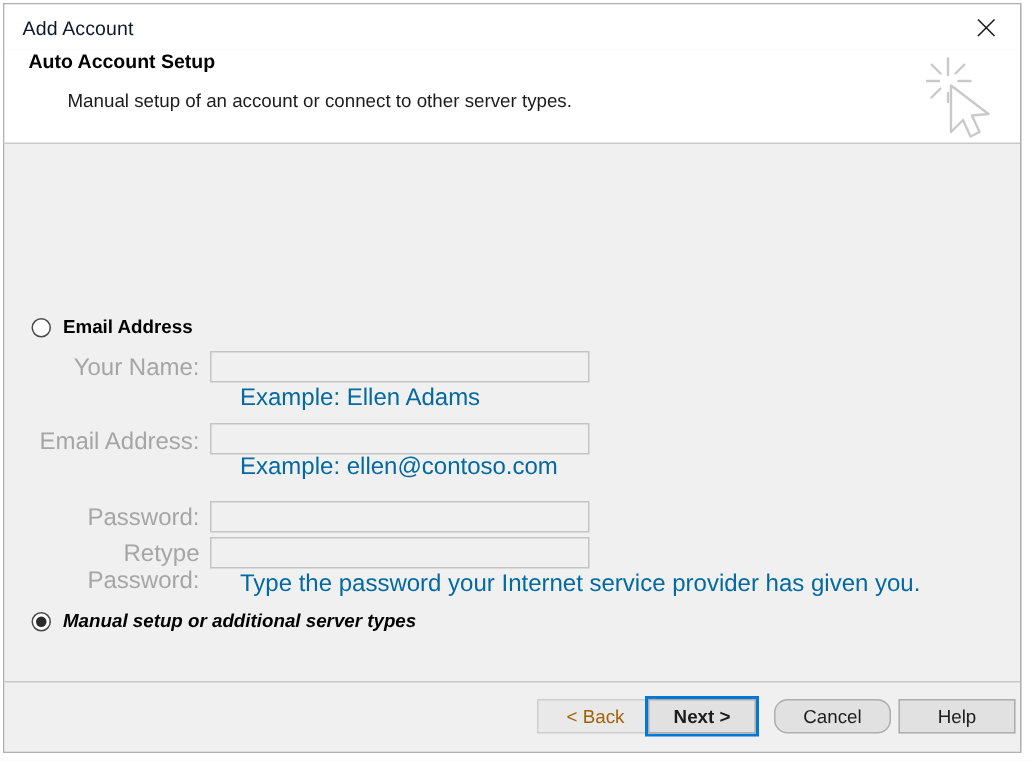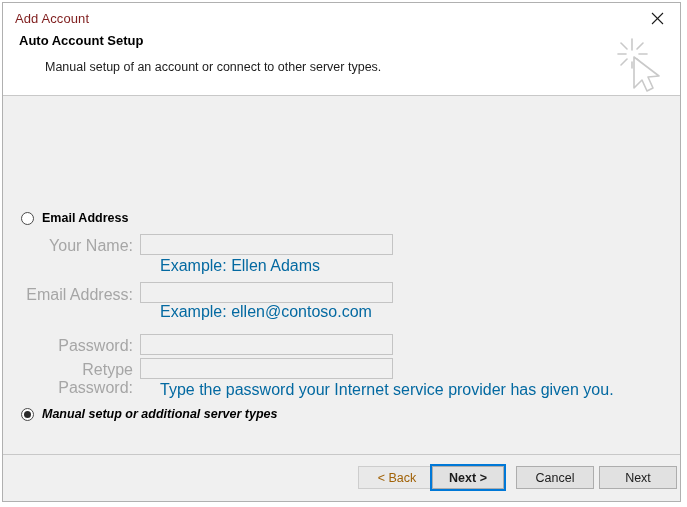--- a/index.html
+++ b/index.html
@@ -32,21 +32,21 @@
   .titlebar {
     height: 30px;
     background: #ffffff;
     display: flex;
     align-items: center;
     flex: 0 0 auto;
     position: relative;
   }
   .titlebar-text {
     font-size: 13px;
-    color: #7f1d1d;
+    color: #0f172a;
     padding-left: 12px;
     letter-spacing: 0.1px;
   }
   .close-btn {
     position: absolute;
     right: 0;
     top: 0;
     width: 45px;
     height: 30px;
     display: flex;
@@ -204,21 +204,21 @@
     width: 100%;
     height: 100%;
     border: 1px solid #adadad;
     box-sizing: border-box;
     display: flex;
     align-items: center;
     justify-content: center;
     background: #e1e1e1;
     font-weight: bold;
   }
-  .btn.cancel { left: 513px; width: 78px; }
+  .btn.cancel { left: 513px; width: 78px; border-radius: 9px; }
   .btn.help   { left: 596px; width: 78px; }
 </style>
 </head>
 <body>
 
 <div class="dialog">
 
   <div class="titlebar">
     <div class="titlebar-text">Add Account</div>
     <div class="close-btn">
@@ -280,16 +280,16 @@
     </div>
 
   </div>
 
   <div class="footer">
     <button class="btn back">&lt; Back</button>
     <div class="btn next">
       <span class="inner">Next &gt;</span>
     </div>
     <button class="btn cancel">Cancel</button>
-    <button class="btn help">Next</button>
+    <button class="btn help">Help</button>
   </div>
 
 </div>
 
 </body></html>

